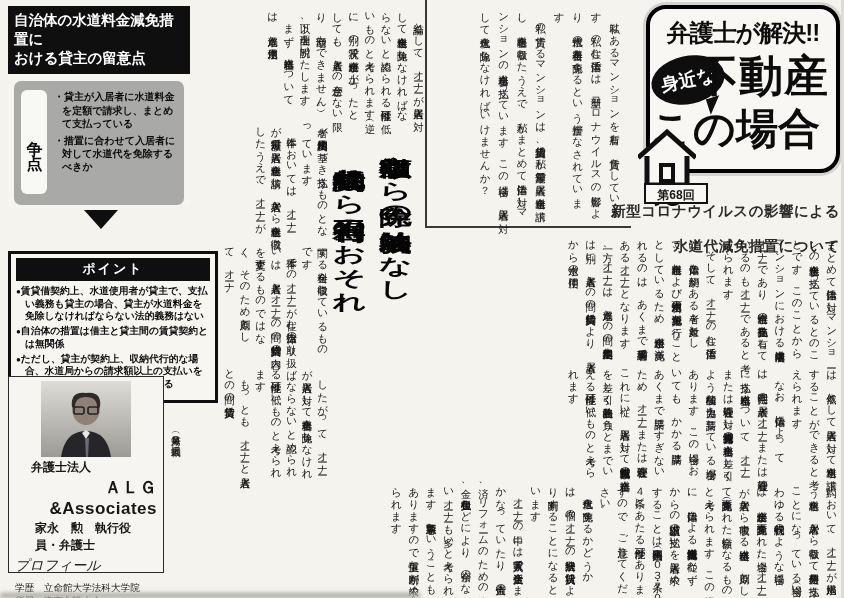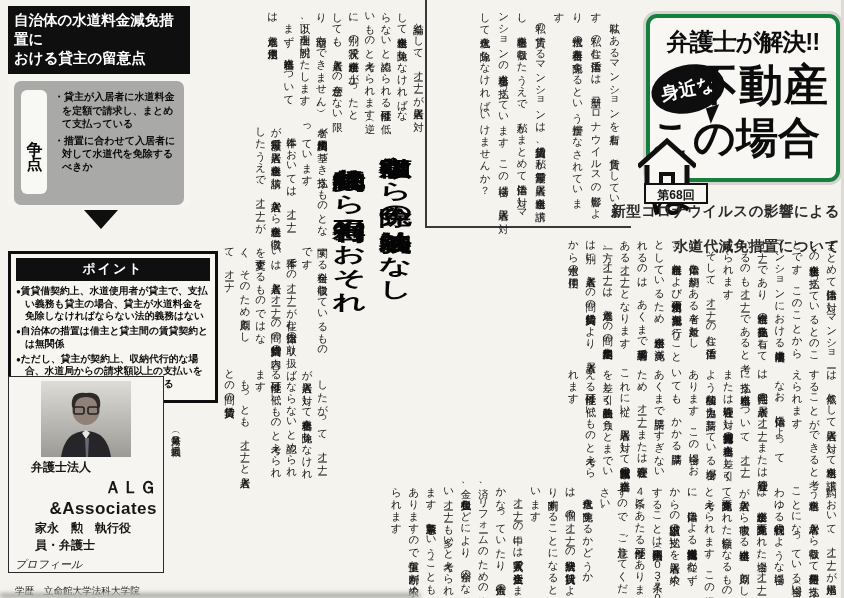--- a/index.html
+++ b/index.html
@@ -37,26 +37,26 @@
     padding-left:9px;text-indent:-9px;margin-bottom:2px;}
   .point-item::before{content:"●";font-size:8px;}
 
   
   .profile-card{position:absolute;left:8px;top:376px;width:156px;height:197px;background:#f6f5f1;
     border:1.5px solid #2a2a2a;box-sizing:border-box;padding:4px 6px;}
   .photo{width:90px;height:76px;margin:0 auto;display:block;}
   .firm1{font-size:12px;font-weight:700;padding-left:16px;margin-top:2px;}
   .firm2{font-size:17px;font-weight:700;padding-left:24px;letter-spacing:.5px;text-align:right;}
   .lawyer-name{font-size:12px;font-weight:800;padding-left:8px;margin:1px 12px 3px;}
-  .prof-head{font-size:11px;color:#222;margin-bottom:13px;font-style:italic;}
+  .prof-head{font-size:14px;color:#222;margin-bottom:7px;font-style:italic;}
   .prof-row{font-size:9.6px;line-height:1.34;color:#1a1a1a;}
 
   
-  .masthead{position:absolute;left:646px;top:14px;width:186px;height:160px;background:#f8f7f3;
-    border:4px solid #15803d;border-radius:11px;box-shadow:0 0 0 3px #d4d3cd;}
+  .masthead{position:absolute;left:646px;top:5px;width:186px;height:160px;background:#f8f7f3;
+    border:4px solid #000000;border-radius:20px;box-shadow:0 0 0 3px #d4d3cd;}
   .banner{margin-top:8px;text-align:center;font-size:24px;font-weight:900;letter-spacing:-1px;color:#0d0d0d;
     font-family:"Liberation Sans","DejaVu Sans",sans-serif;}
   .bubble{position:absolute;left:1px;top:47px;width:74px;height:48px;background:#0e0e0e;border-radius:50%;
     display:flex;align-items:center;justify-content:center;transform:rotate(-12deg);}
   .bubble span{color:#fff;font-size:18px;font-weight:800;}
   .bubble-tail{position:absolute;left:58px;top:88px;width:0;height:0;
     border-top:16px solid #0e0e0e;border-right:14px solid transparent;transform:rotate(-18deg);}
   .mast-title1{position:absolute;right:7px;top:38px;font-size:44px;font-weight:900;letter-spacing:1px;color:#0c0c0c;}
   .mast-title2{position:absolute;right:7px;top:92px;font-size:42px;font-weight:900;letter-spacing:0;color:#0c0c0c;}
   .house{position:absolute;left:-12px;bottom:-20px;}

